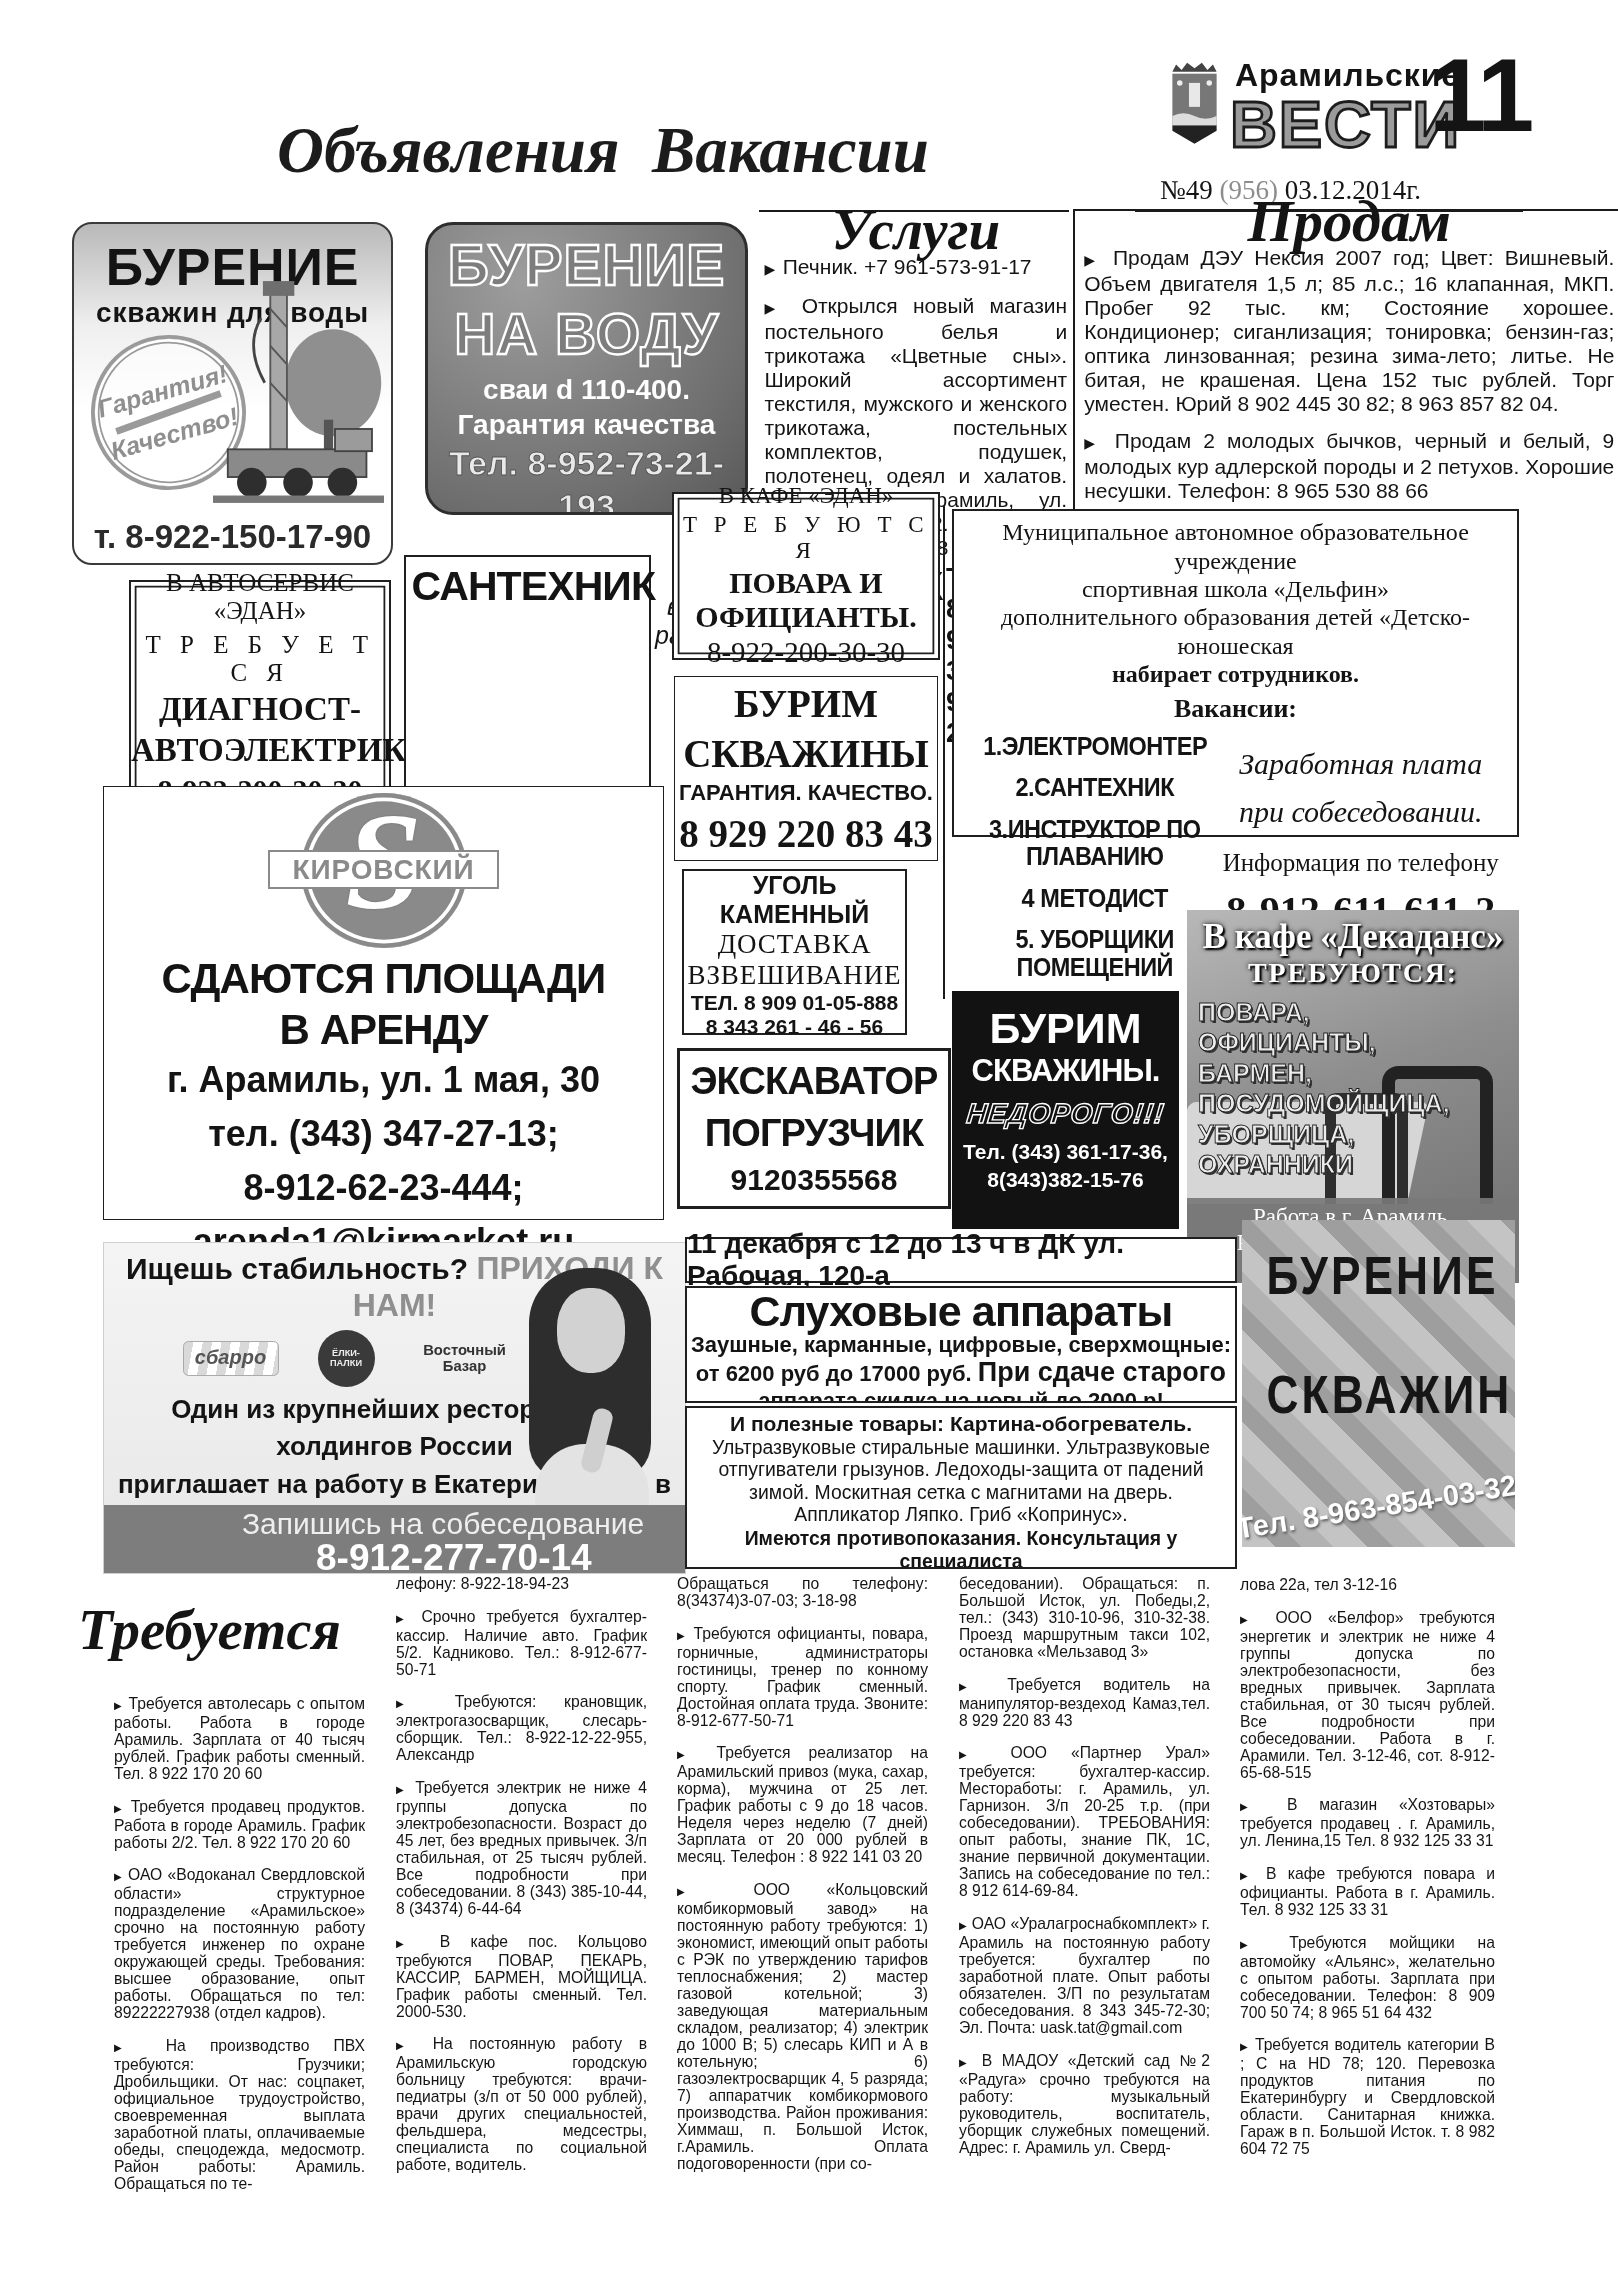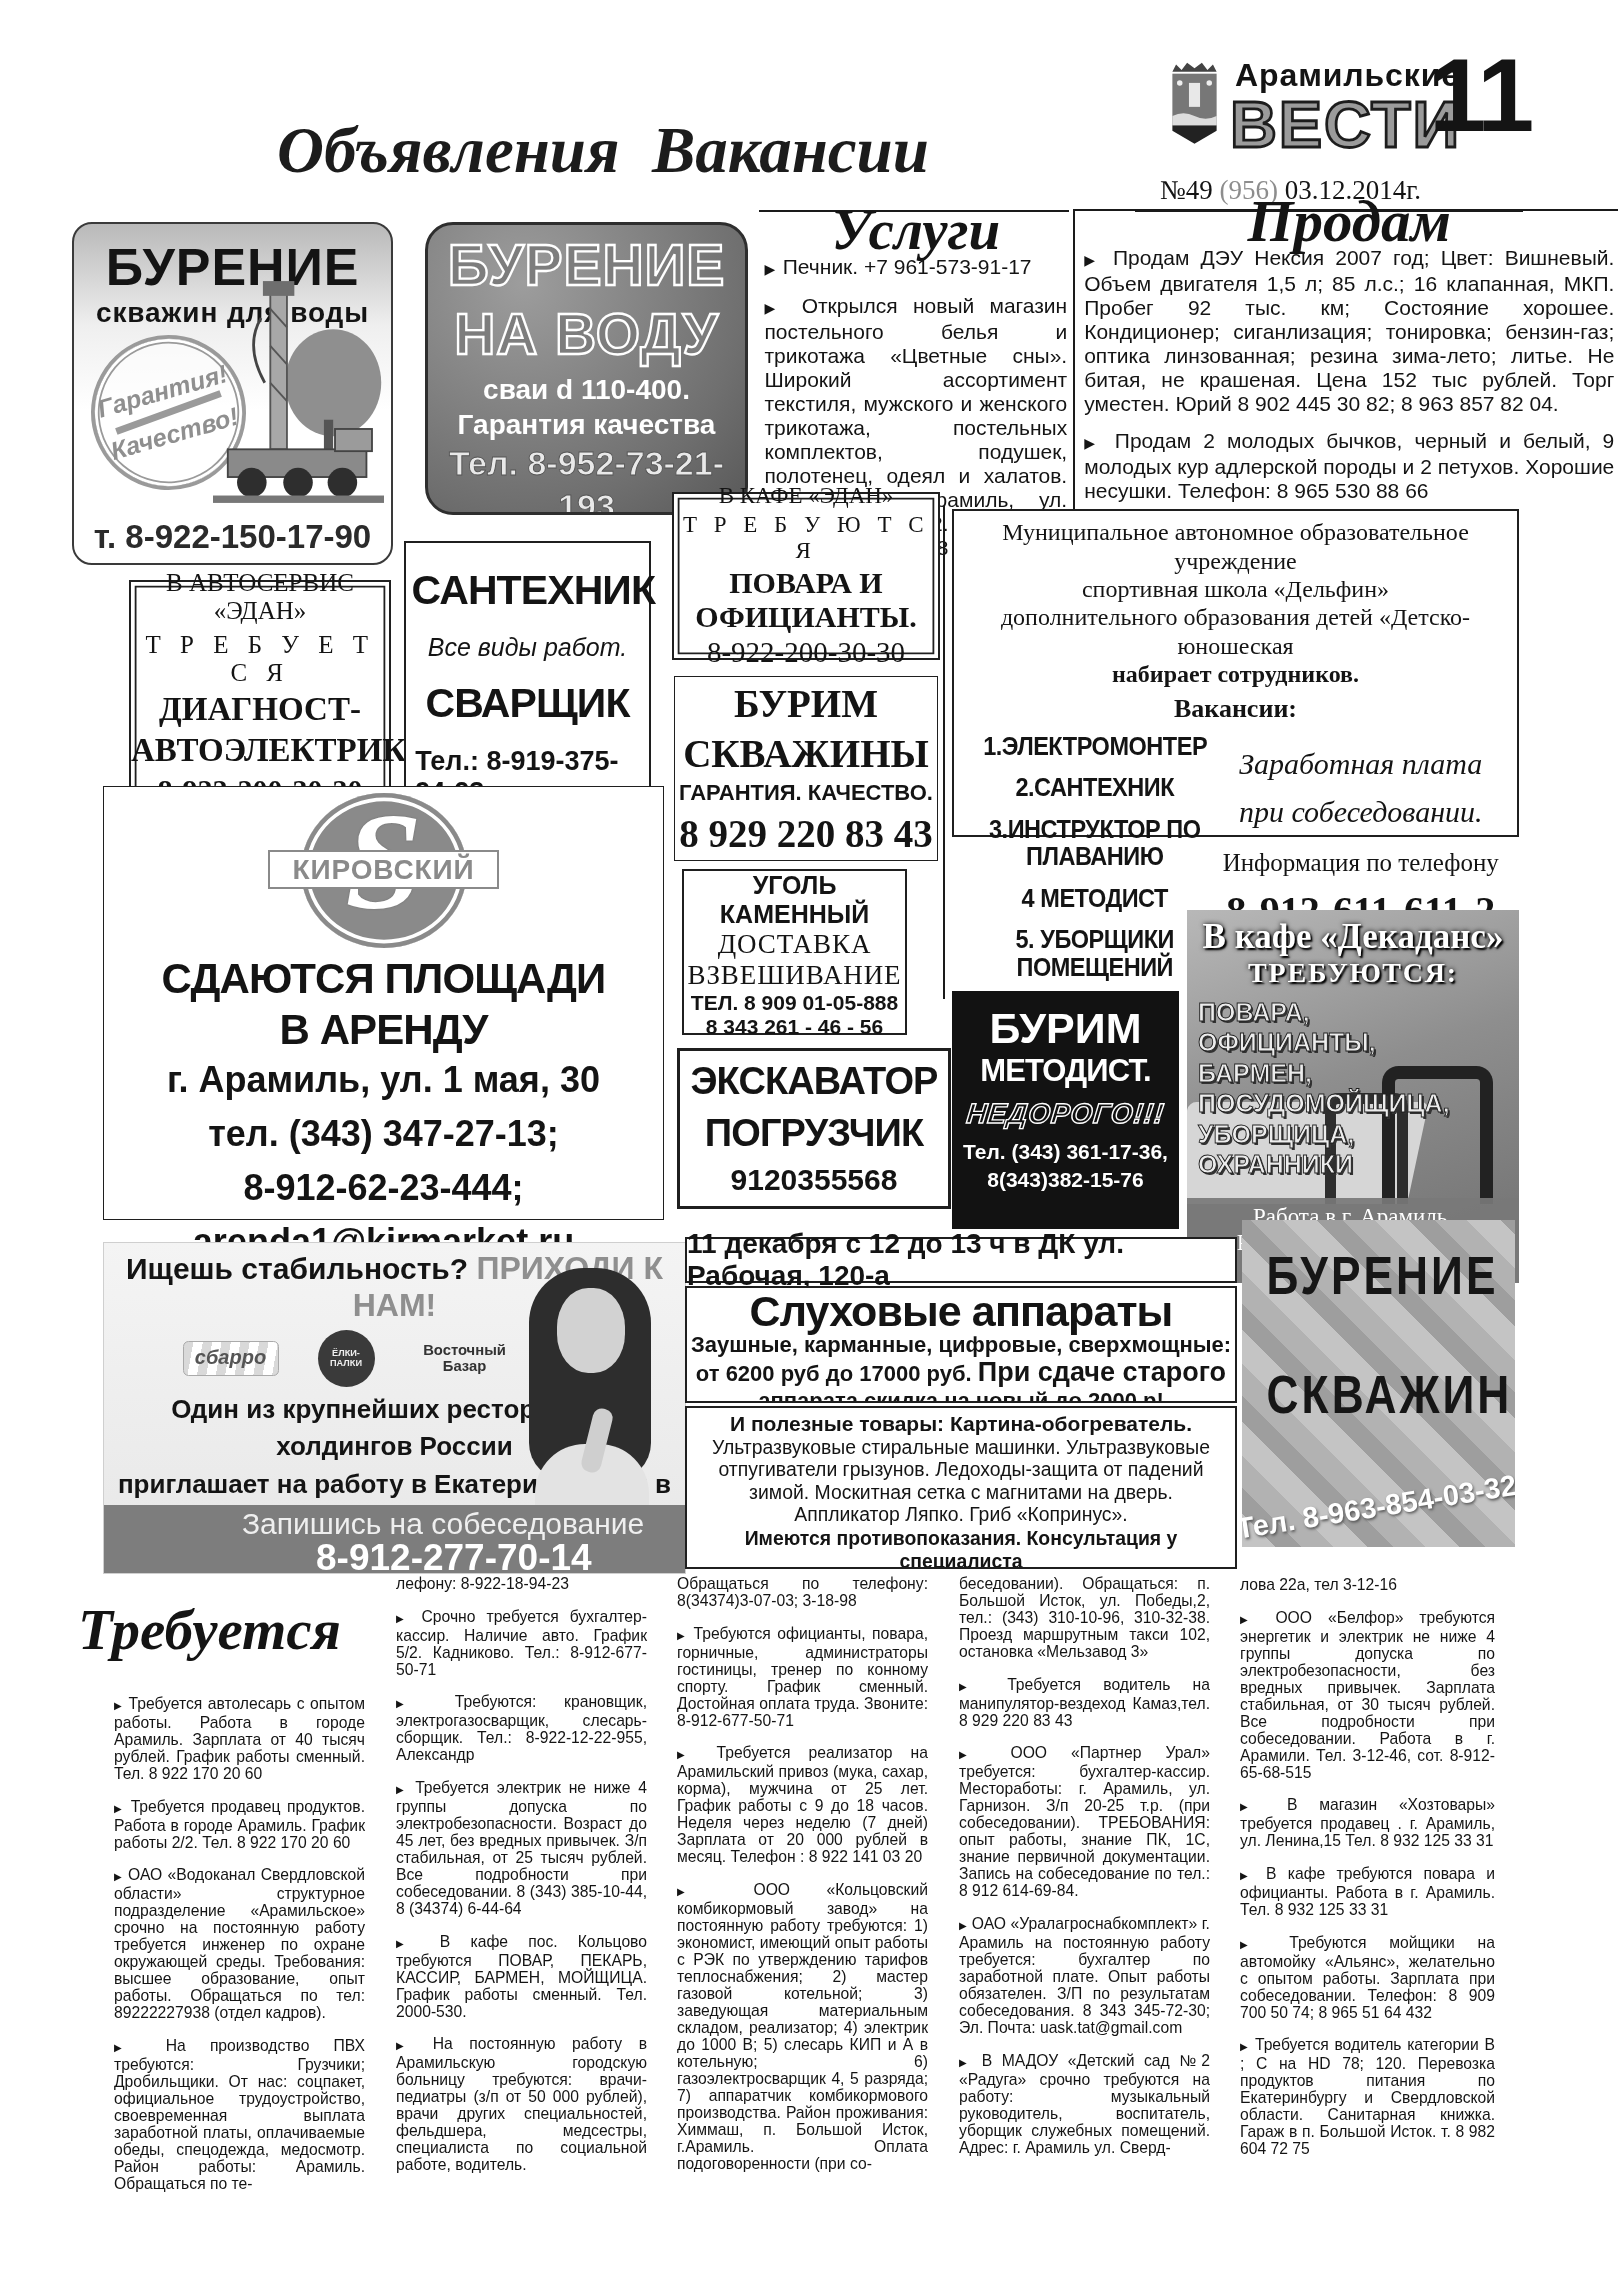--- a/index.html
+++ b/index.html
@@ -40,21 +40,21 @@
   .clsfd{font-size:21px;line-height:24px;text-align:justify}
   .clsfd p{margin:13px 0 0}
   .clsfd p.item::before{content:"▶  ";font-size:14px;letter-spacing:1.8px}
   
   .autoserv{left:129px;top:580px;width:262px;height:216px;display:flex;flex-direction:column;justify-content:center;gap:5.5px;text-align:center;font-family:"Liberation Serif",serif}
   .as-l1{font-size:25px}
   .as-l2{font-size:25px;letter-spacing:6.5px}
   .as-big{font-size:33px;font-weight:bold;line-height:1.05}
   .as-phone{font-size:30px;font-weight:bold}
   
-  .santeh{left:404px;top:541px;width:247px;height:293px;display:flex;flex-direction:column;justify-content:space-evenly;text-align:center;padding:5.5px}
+  .santeh{left:404px;top:555px;width:247px;height:293px;display:flex;flex-direction:row;justify-content:space-evenly;text-align:center;padding:5.5px}
   .st-big{font-size:41px;font-weight:900;letter-spacing:-0.9px}
   .st-note{font-size:25px;font-style:italic}
   .st-phone{font-size:27px;font-weight:900;text-align:left;padding-left:3.7px}
   
   .cafedan{left:672px;top:492px;width:268px;height:168px;display:flex;flex-direction:column;justify-content:center;gap:2.8px;text-align:center;font-family:"Liberation Serif",serif}
   .ce-l1{font-size:23px}
   .ce-l2{font-size:23px;letter-spacing:5.5px}
   .ce-big{font-size:30px;font-weight:bold;line-height:1.06}
   .ce-phone{font-size:29px}
   
@@ -319,21 +319,21 @@
   </div>
 
   <div class="box excav">
     <div class="ex-t">ЭКСКАВАТОР</div>
     <div class="ex-t">ПОГРУЗЧИК</div>
     <div class="ex-p">9120355568</div>
   </div>
 
   <div class="abs burimd">
     <div class="bd-t1">БУРИМ</div>
-    <div class="bd-t2">МЕТОДИСТ.</div>
+    <div class="bd-t2">СКВАЖИНЫ.</div>
     <div class="bd-badge">НЕДОРОГО!!!</div>
     <div class="bd-p">Тел. (343) 361-17-36,</div>
     <div class="bd-p">8(343)382-15-76</div>
   </div>
 
   <div class="abs decad">
     <div class="dc-table"></div>
     <div class="dc-chair2"></div>
     <div class="dc-chair"></div>
     <div class="dc-title">В кафе «Декаданс»</div>

